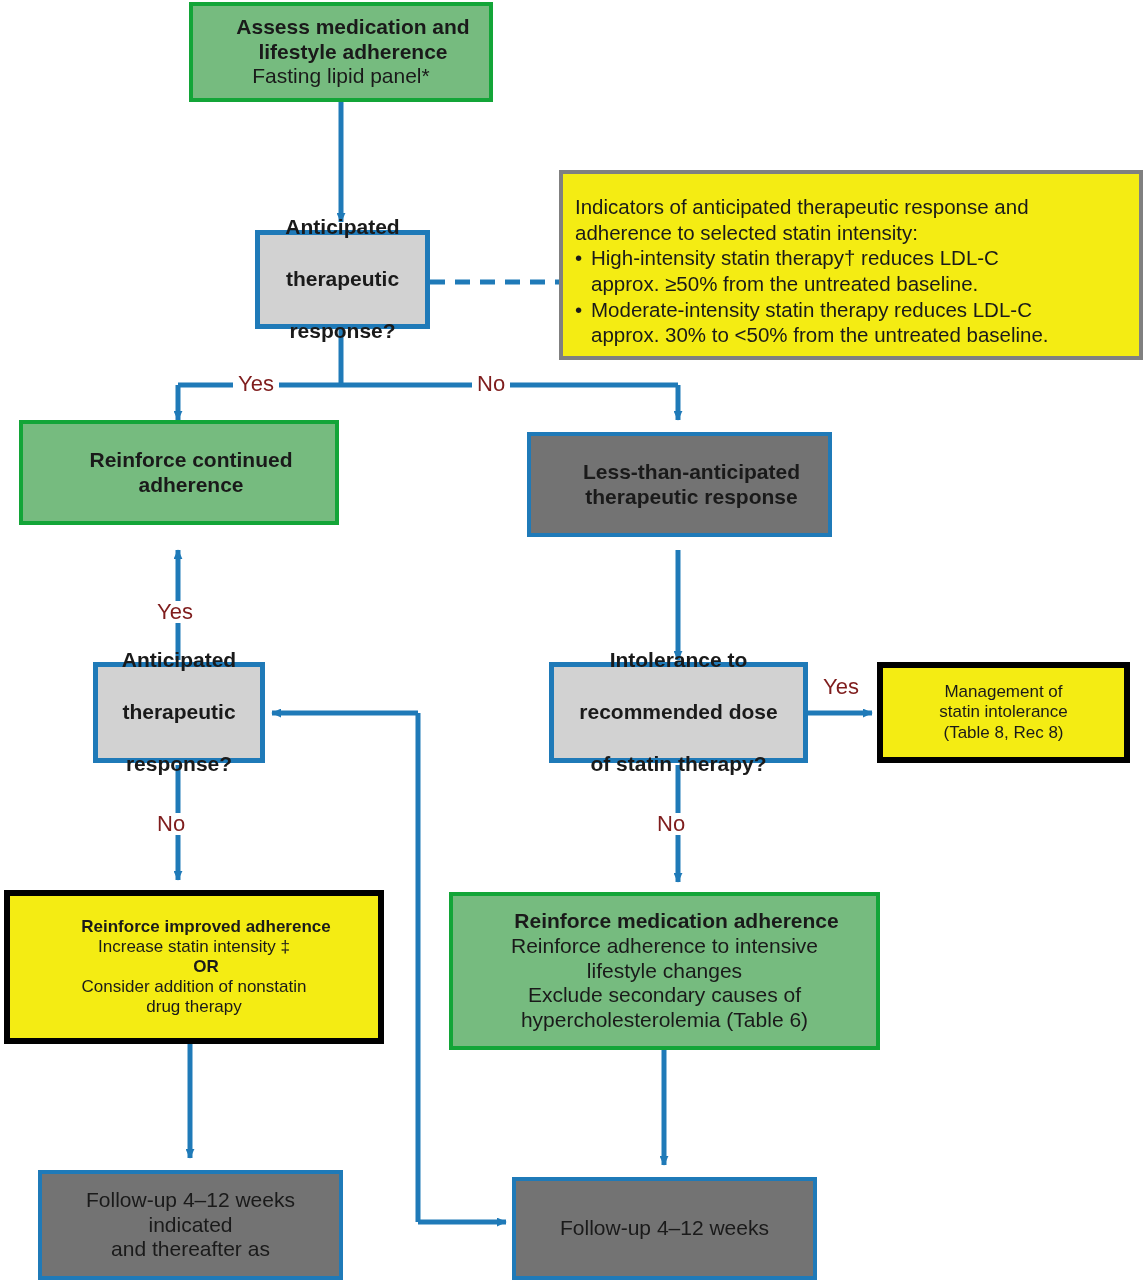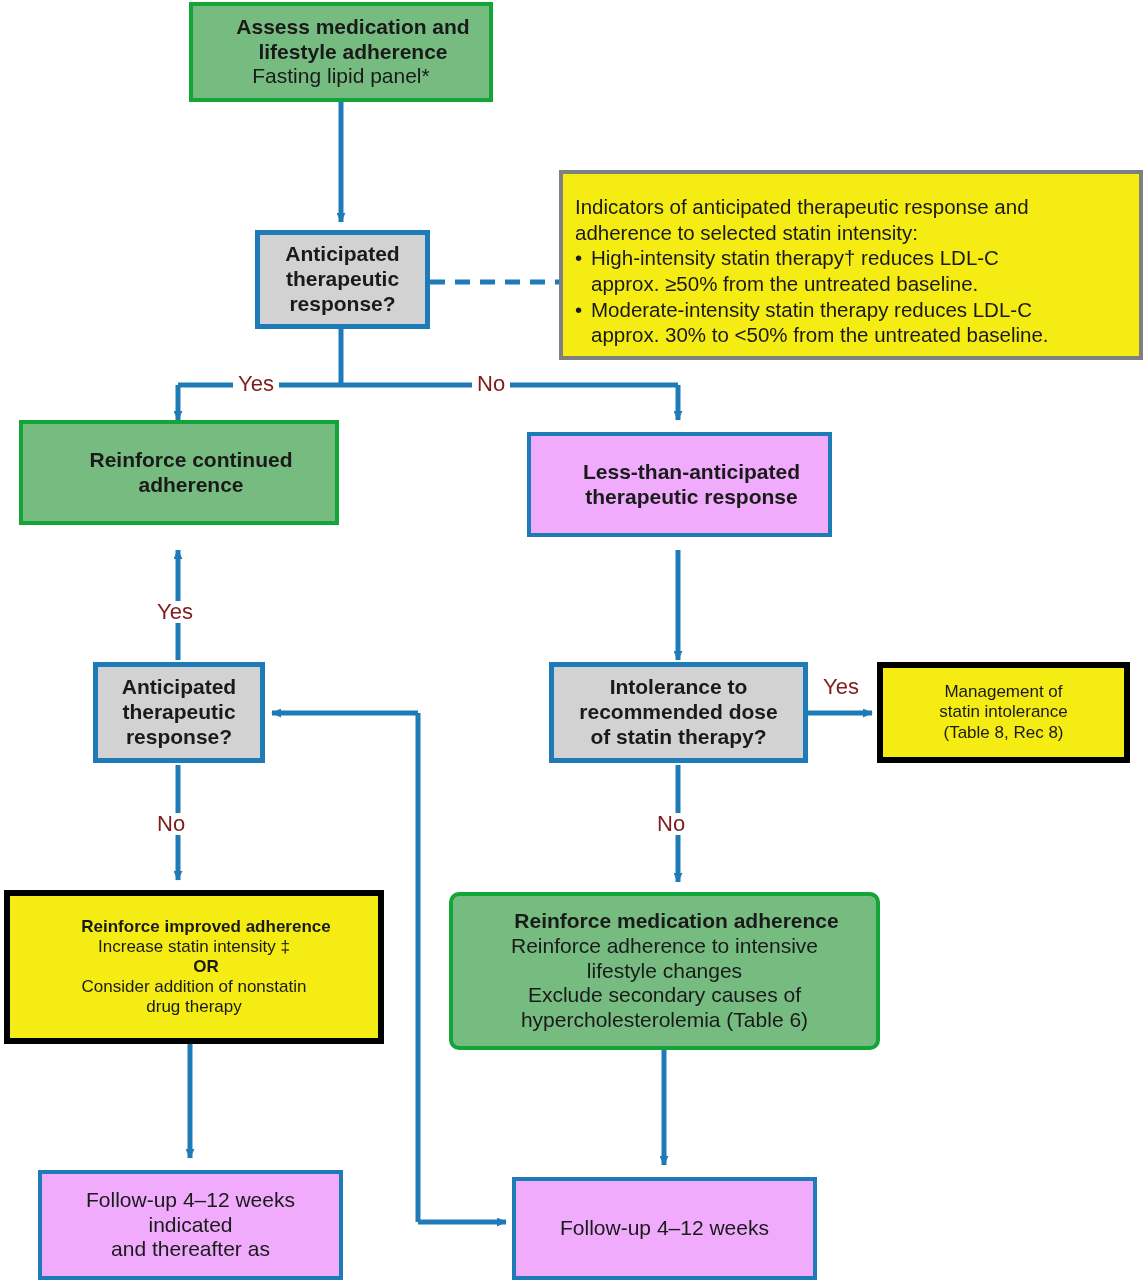--- a/index.html
+++ b/index.html
@@ -40,23 +40,24 @@
   .green{
     background:#76bb7f;
     border:4px solid #13a538;
     font-size:21px;
   }
   .decision{
     background:#d2d2d2;
     border:5px solid #1f7ab8;
     font-size:21px;
     font-weight:bold;
+    gap:27px;
   }
   .white{
-    background:#f0abfc;
+    background:#737373;
     border:4px solid #1f7ab8;
     font-size:21px;
   }
   .yellow{
     background:#f4ec13;
     border:6px solid #000000;
     font-size:17px;
   }
   .notebox{
     background:#f4ec13;
@@ -198,21 +199,21 @@
   </div>
 
   <div class="node yellow" style="left:4px; top:890px; width:380px; height:154px;">
     <span class="ln b">Reinforce improved adherence</span>
     <span class="ln">Increase statin intensity ‡</span>
     <span class="ln b">OR</span>
     <span class="ln">Consider addition of nonstatin</span>
     <span class="ln">drug therapy</span>
   </div>
 
-  <div class="node green" style="left:449px; top:892px; width:431px; height:158px;border-radius:10px;">
+  <div class="node green" style="left:449px; top:892px; width:431px; height:158px;">
     <span class="ln b">Reinforce medication adherence</span>
     <span class="ln">Reinforce adherence to intensive</span>
     <span class="ln">lifestyle changes</span>
     <span class="ln">Exclude secondary causes of</span>
     <span class="ln">hypercholesterolemia (Table 6)</span>
   </div>
 
   <div class="node white" style="left:38px; top:1170px; width:305px; height:110px;">
     <span class="ln">Follow-up 4–12 weeks</span>
     <span class="ln">indicated</span>

